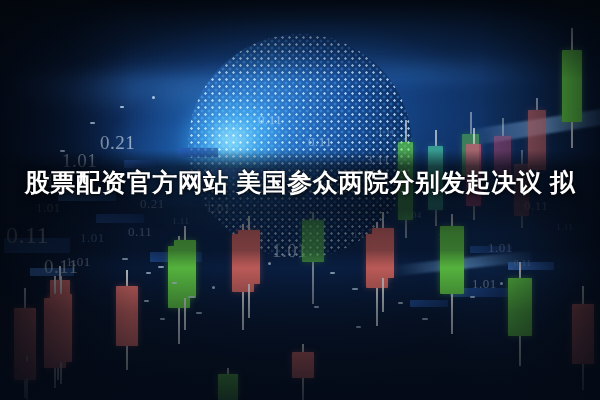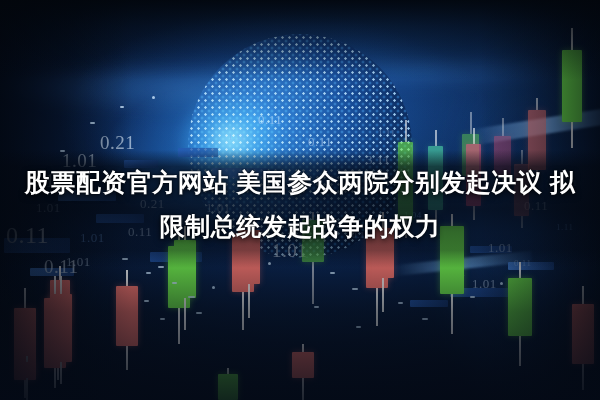--- a/index.html
+++ b/index.html
@@ -358,16 +358,15 @@
   <div class="speck dash" style="left:90px;  top:122px; width:5px;  height:2px;"></div>
   <div class="speck dash" style="left:120px; top:106px; width:4px;  height:2px;"></div>
   <div class="speck" style="left:152px; top:96px;  width:3px;  height:3px;"></div>
   <div class="speck dash" style="left:60px;  top:150px; width:5px;  height:2px;"></div>
 
   <div class="layer" id="bg-vignette"></div>
   <div class="layer" id="bg-textband"></div>
 
   <div id="headline">
     <span class="ln">股票配资官方网站 美国参众两院分别发起决议 拟</span>
-    <span class="ln">限制总统发起战争的权力</span>
   </div>
 
 </div>
 
 </body></html>

